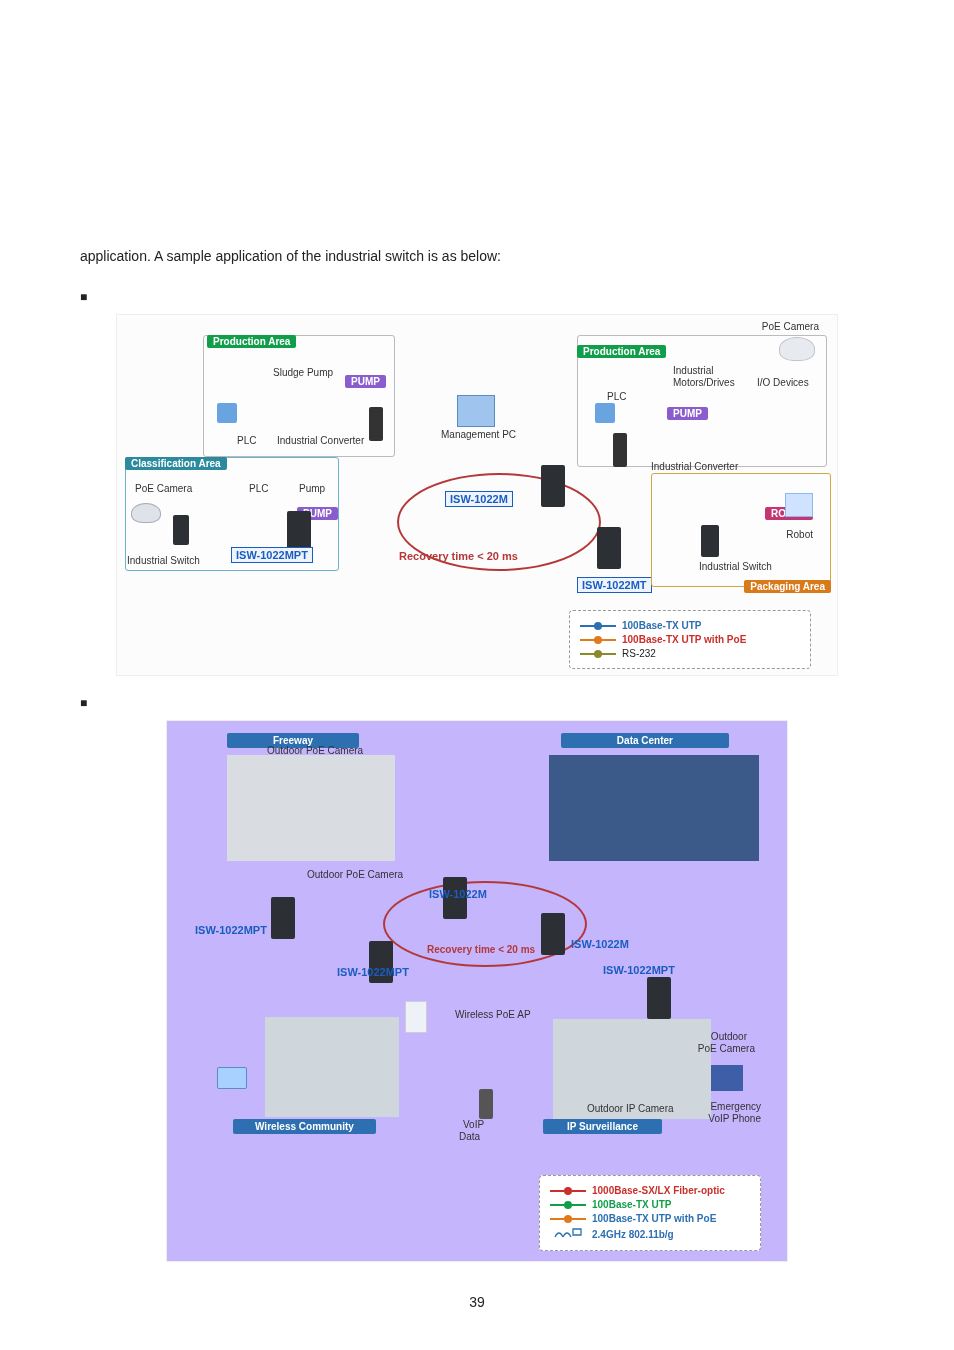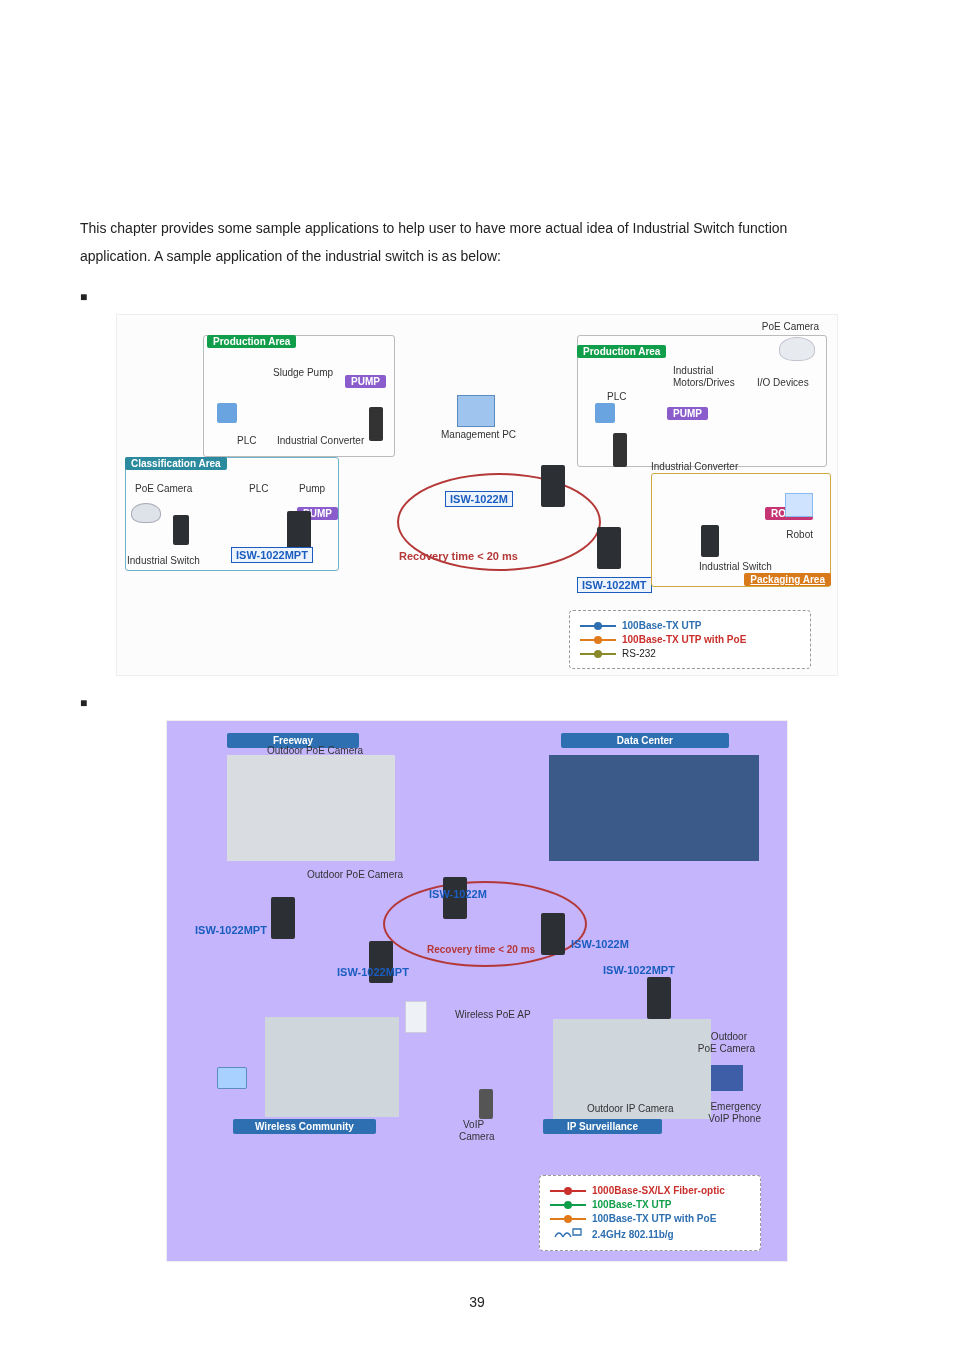--- a/index.html
+++ b/index.html
@@ -134,21 +134,21 @@
     font-size:14px;
     color:#222;
   }
 </style>
 </head>
 <body>
 
 <div class="page">
 
   <p class="intro">
-    <span>This chapter provides some sample applications to help user to have more actual idea of Industrial Switch function</span><br>
+    <br>
     <span>application. A sample application of the industrial switch is as below:</span>
   </p>
 
   <div class="bullet">■</div>
 
   <div class="diagram diagram-1">
 
     <span class="abs txt" style="right:18px; top:6px;">PoE Camera</span>
     <div class="abs" style="right:22px; top:22px; width:34px; height:22px; background:#dde3e8; border:1px solid #aab; border-radius:50% 50% 40% 40%;"></div>
 
@@ -193,21 +193,21 @@
     <div class="device abs" style="left:480px; top:212px;"></div>
     <span class="abs boxlabel boxlabel-blue" style="left:460px; top:262px;">ISW-1022MT</span>
     <span class="abs boxlabel boxlabel-red" style="left:278px; top:234px;">Recovery time &lt; 20 ms</span>
 
     <div class="areabox" style="right:6px; top:158px; width:178px; height:112px; border-color:#d0a840;"></div>
     <span class="abs tag tag-mag" style="left:648px; top:192px;">ROBOT</span>
     <div class="abs" style="right:24px; top:178px; width:26px; height:22px; background:#cfe3ff; border:1px solid #8abbf0;"></div>
     <span class="abs txt" style="right:24px; top:214px;">Robot</span>
     <div class="device abs" style="left:584px; top:210px; height:32px; width:18px;"></div>
     <span class="abs txt" style="left:582px; top:246px;">Industrial Switch</span>
-    <span class="abs tag tag-orange" style="right:6px; top:258px;text-decoration:underline;">Packaging Area</span>
+    <span class="abs tag tag-orange" style="right:6px; top:265px;">Packaging Area</span>
 
     <div class="legend" style="bottom:6px; width:220px;">
       <div class="leg-row leg-blue">
         <span class="leg-line">
             <span class="leg-dot"></span>
           </span>
         <span style="color:#2d6fb0;font-weight:bold;">100Base-TX UTP</span>
       </div>
       <div class="leg-row leg-orange">
         <span class="leg-line">
@@ -251,21 +251,21 @@
     <span class="abs boxlabel boxlabel-red" style="left:256px; top:222px; font-size:10px;">Recovery time &lt; 20 ms</span>
 
     <div class="photo" style="left:98px; top:296px; width:134px; height:100px; background:#cfd6dc;"></div>
     <span class="abs tag tag-blue" style="left:66px; top:398px; padding:2px 22px;">Wireless Community</span>
     <div class="abs" style="left:50px; top:346px; width:28px; height:20px; background:#a8d1ff; border:1px solid #5a8cc0; border-radius:2px;"></div>
     <div class="abs" style="left:238px; top:280px; width:20px; height:30px; background:#eef2f6; border:1px solid #ccd;"></div>
     <span class="abs txt" style="left:288px; top:288px;">Wireless PoE AP</span>
 
     <div class="abs" style="left:312px; top:368px; width:14px; height:30px; background:#555; border-radius:2px;"></div>
     <span class="abs txt" style="left:296px; top:398px;">VoIP</span>
-    <span class="abs txt" style="left:292px; top:410px;">Camera</span>
+    <span class="abs txt" style="left:292px; top:410px;">Data</span>
 
     <div class="photo" style="left:386px; top:298px; width:158px; height:100px; background:#cfd6dc;"></div>
     <span class="abs tag tag-blue" style="left:376px; top:398px; padding:2px 24px;">IP Surveillance</span>
     <span class="abs txt" style="left:420px; top:382px;">Outdoor IP Camera</span>
     <span class="abs txt" style="right:40px; top:310px;">Outdoor</span>
     <span class="abs txt" style="right:32px; top:322px;">PoE Camera</span>
     <div class="abs" style="left:544px; top:344px; width:32px; height:26px; background:#3e5ea8;"></div>
     <span class="abs txt" style="right:26px; top:380px;">Emergency</span>
     <span class="abs txt" style="right:26px; top:392px;">VoIP Phone</span>
 

